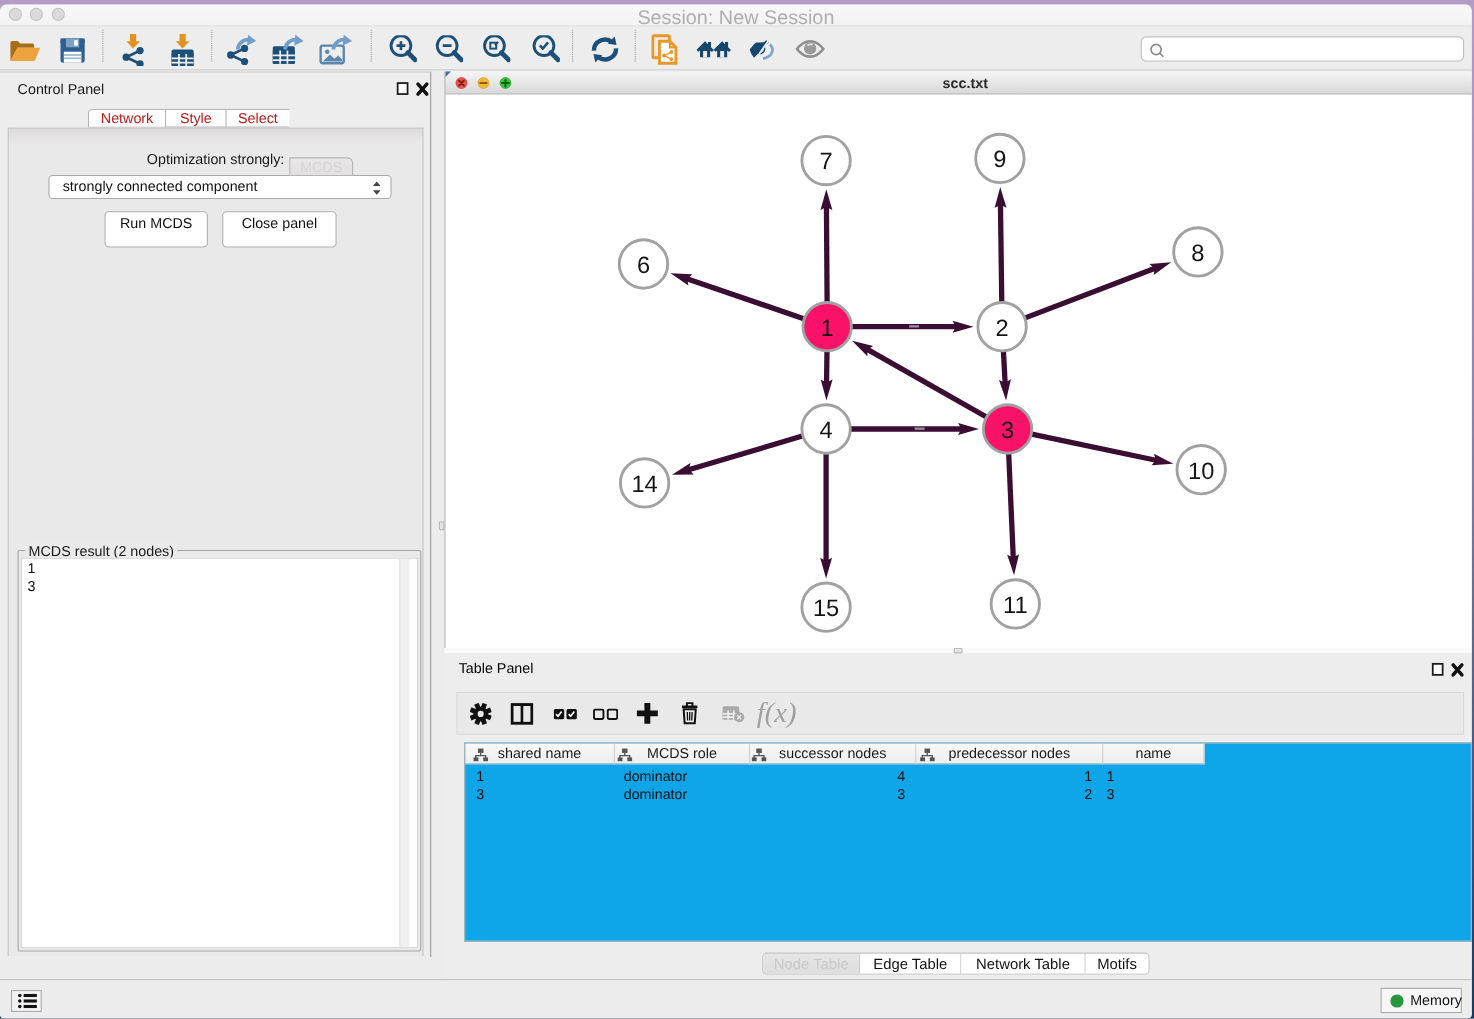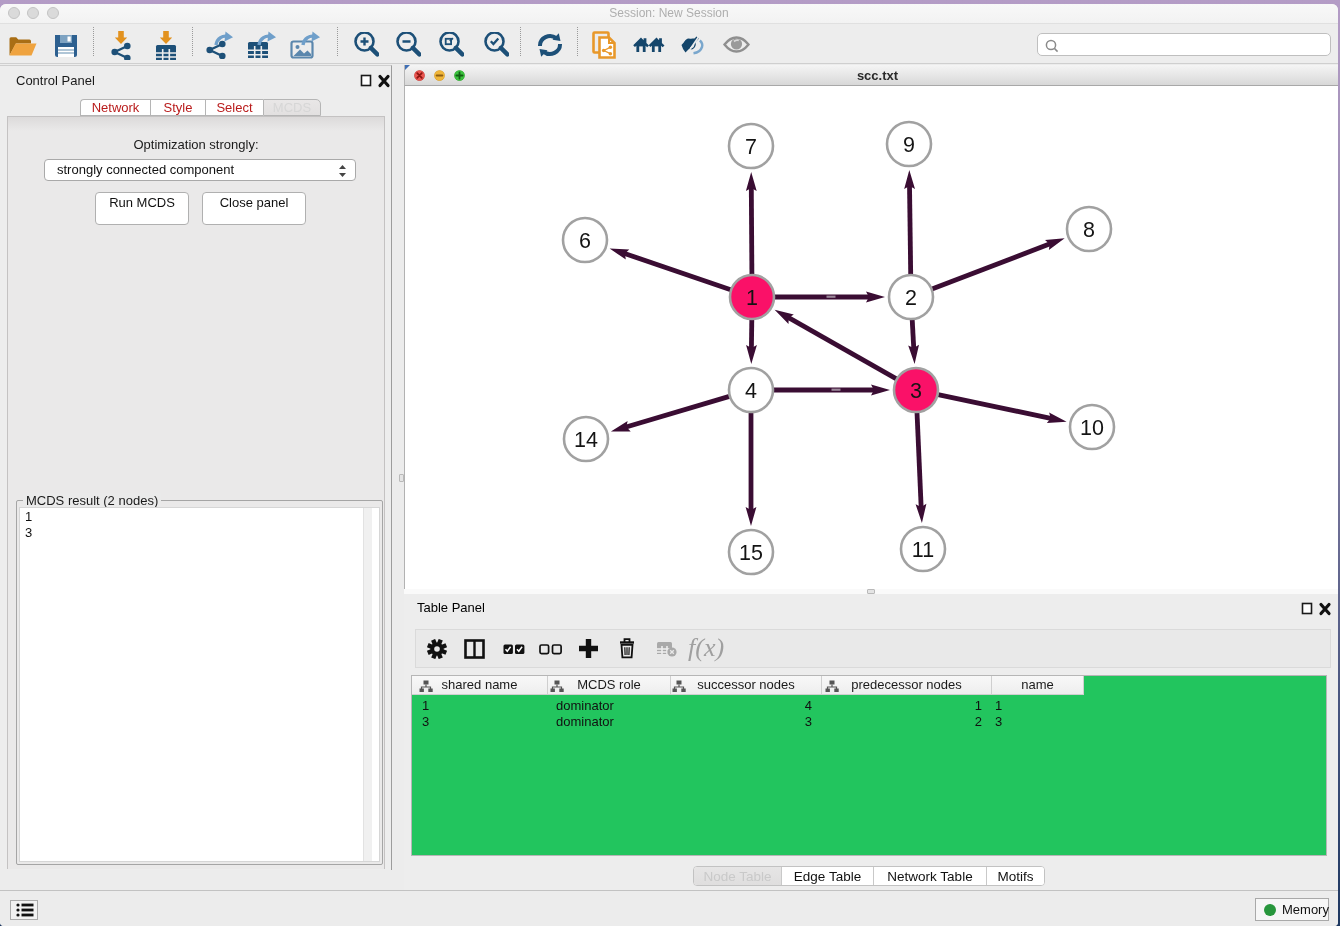--- a/index.html
+++ b/index.html
@@ -4,36 +4,36 @@
 <style>
 * { margin:0; padding:0; box-sizing:border-box; -webkit-font-smoothing:antialiased; }
 html,body { width:1340px; height:926px; overflow:hidden; }
 body { font-family:"Liberation Sans", sans-serif; background:linear-gradient(180deg,#b49cc6 0%,#8d84a8 40%,#41507b 80%,#1d3760 100%); position:relative; }
 .abs { position:absolute; }
 #win { position:absolute; left:0; top:4px; width:1338px; bottom:0; background:#ececec; border-radius:6px 6px 4px 4px; overflow:hidden; }
 
 #tbar { position:absolute; left:0; top:0; width:100%; height:20px; background:linear-gradient(#f8f8f8,#f2f2f2); }
 .tl { position:absolute; top:3px; width:12px; height:12px; border-radius:50%; background:#dadada; border:1px solid #c3c3c3; }
 #tbar .t1{left:8px} #tbar .t2{left:27px} #tbar .t3{left:47px}
-#ttext { position:absolute; top:2px; left:0; width:1338px; text-align:center; font-size:12px; color:#aeaeae; }
+#ttext { position:absolute; top:2px; left:0; width:1338px; text-align:center; font-size:18px; color:#aeaeae; }
 
 #toolbar { position:absolute; left:0; top:19px; width:100%; height:41px; background:#ededed; border-top:1px solid #e0e0e0; border-bottom:1px solid #cfcfcf; }
 .sep { position:absolute; top:3px; height:29px; width:0; border-left:1px dotted #9a9a9a; }
 .ticon { position:absolute; }
 #search { position:absolute; left:1037px; top:9px; width:294px; height:23px; background:#fff; border:1px solid #bfbfbf; border-radius:5px; }
 #search svg { position:absolute; left:6px; top:4px; }
 
 #lp { position:absolute; left:0; top:61px; width:392px; height:805px; background:#ededed; border-right:1px solid #9c9c9c; border-top:1px solid #cfcfcf; }
 #lp-title { position:absolute; left:16px; top:7px; font-size:13px; color:#1a1a1a; }
 #lp-content { position:absolute; left:7px; top:50px; width:378px; height:753px; background:#e9e8e8; border:1px solid #c4c2c2; border-bottom:none; background:linear-gradient(#dcdada, #eae9e9 14px); }
 .tabrow { position:absolute; top:33px; left:80px; height:17px; z-index:3; display:flex; }
 .tab { height:17px; border:1px solid #b5b5b5; border-right:none; background:#fff; font-size:13px; color:#b91c1c; text-align:center; line-height:16px; }
 .tab.w1{width:70px} .tab.w2{width:55px} .tab.w3{width:58px} .tab.w4{width:58px}
 .tab.first { border-radius:4px 0 0 0; }
-.tab.last { border-right:1px solid #b5b5b5; border-radius:0 5px 0 0; background:linear-gradient(#e9e7e7,#e2e0e0); color:#d6d6d6; }
+.tab.last { border-right:1px solid #b5b5b5; border-radius:0 5px 0 0; background:linear-gradient(#e9e7e7,#e2e0e0); color:#d6d6d6;margin-top:44px; }
 #optlabel { position:absolute; left:0; width:100%; top:20px; text-align:center; font-size:13px; color:#1a1a1a; }
 #dropdown { position:absolute; left:36px; top:42px; width:312px; height:22px; background:#fff; border:1px solid #a9a9a9; border-radius:4px; font-size:13px; color:#111; line-height:20px; padding-left:12px; }
 #dropdown svg { position:absolute; right:7px; top:3px; }
 .btn { position:absolute; top:75px; height:33px; background:#fff; border:1px solid #b0b0b0; border-radius:4px; font-size:13px; color:#111; text-align:center; line-height:19px; }
 #btn-run { left:87px; width:94px; }
 #btn-close { left:194px; width:104px; }
 #mcds-group { position:absolute; left:8px; top:383px; width:367px; height:365px; border:1px solid #a5a5a5; border-radius:2px; }
 #mcds-label { position:absolute; left:6px; top:-8px; background:#eaeaea; padding:0 3px; font-size:13px; color:#1a1a1a; }
 #mcds-white { position:absolute; left:2px; top:6px; right:2px; bottom:2px; background:#fff; border:1px solid #d6d6d6; font-size:13px; color:#111; line-height:16px; padding:1px 0 0 5px; }
 #mcds-scroll { position:absolute; right:10px; top:7px; bottom:3px; width:9px; background:#f0f0f0; border-left:1px solid #e2e2e2; }
@@ -44,21 +44,21 @@
 #nw { position:absolute; left:404px; top:61px; width:934px; height:530px; }
 #nw-tbar { position:absolute; left:0; top:0; width:100%; height:21px; background:linear-gradient(#f5f5f5,#d8d8d8); border-bottom:1px solid #a8a8a8; border-left:1px solid #b5b5b5; }
 #nw-title { position:absolute; top:3px; left:6px; width:100%; text-align:center; font-size:13px; font-weight:700; color:#2a2a2a; }
 .wl { position:absolute; top:5px; width:11px; height:11px; border-radius:50%; }
 #nw-canvas { position:absolute; left:0; top:21px; width:100%; height:503px; background:#fff; border-left:1px solid #b2b2b2; }
 #nw-strip { position:absolute; left:0; top:524px; width:100%; height:5px; background:#fafafa; }
 
 #tp { position:absolute; left:404px; top:590px; width:934px; height:296px; background:#ededed; }
 #tp-title { position:absolute; left:13px; top:6px; font-size:13px; color:#000000; }
 #tp-toolbar { position:absolute; left:11px; top:35px; width:916px; height:39px; background:#e9e9e9; border:1px solid #dadada; }
-#tbl { position:absolute; left:7px; top:81px; width:916px; height:181px; background:#22c55e; border:1px solid #b6b6b6; }
+#tbl { position:absolute; left:18px; top:81px; width:916px; height:181px; background:#0ea5e9; border:1px solid #b6b6b6; }
 #tbl-head { position:absolute; left:0; top:0; width:672px; height:19px; background:linear-gradient(#f8f8f8,#eeeeee); border-bottom:1px solid #cfcfcf; }
 .hcell { position:absolute; top:0; height:19px; border-right:1px solid #cfcfcf; font-size:13px; color:#1a1a1a; text-align:center; line-height:18px; }
 .cell { position:absolute; font-size:13px; color:#111; height:16px; line-height:16px; }
 
 #seg { position:absolute; left:289px; top:272px; height:20px; display:flex; border:1px solid #c2c2c2; border-radius:4px; overflow:hidden; background:#fff; }
 .segi { height:100%; font-size:13.5px; line-height:19px; color:#111; text-align:center; border-right:1px solid #c9c9c9; background:#fff; }
 .segi.s1{width:88px} .segi.s2{width:92px} .segi.s3{width:113px} .segi.s4{width:57px}
 .segi.sel { background:linear-gradient(#e6e5e5,#dfdede); color:#c9c9c9; }
 .segi.lastseg { border-right:none; }
 

